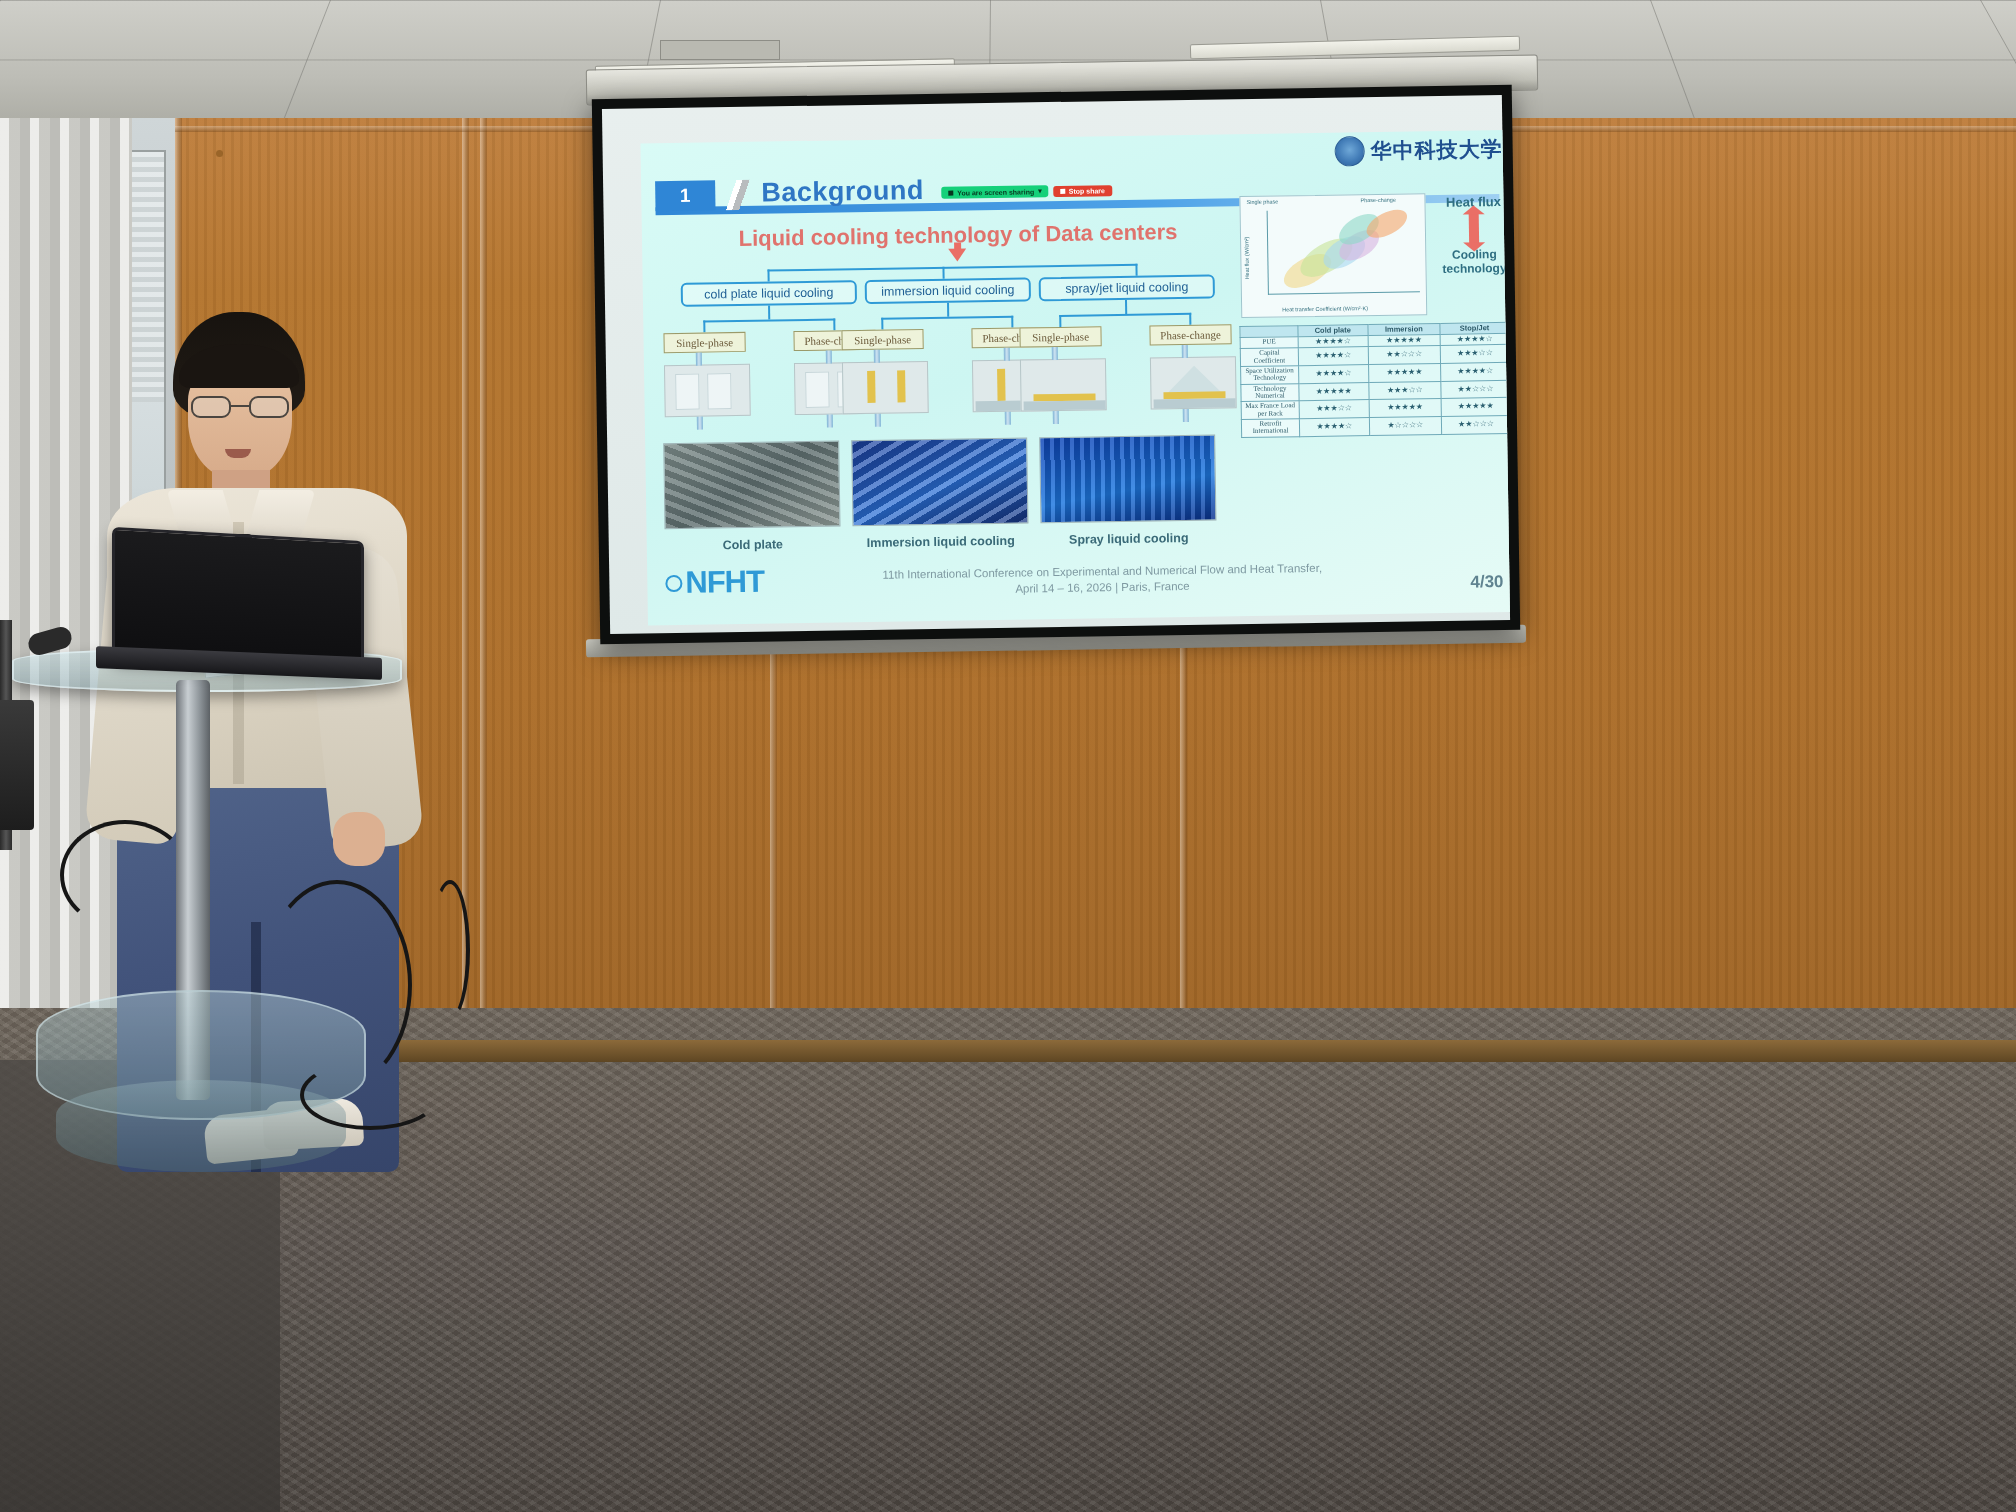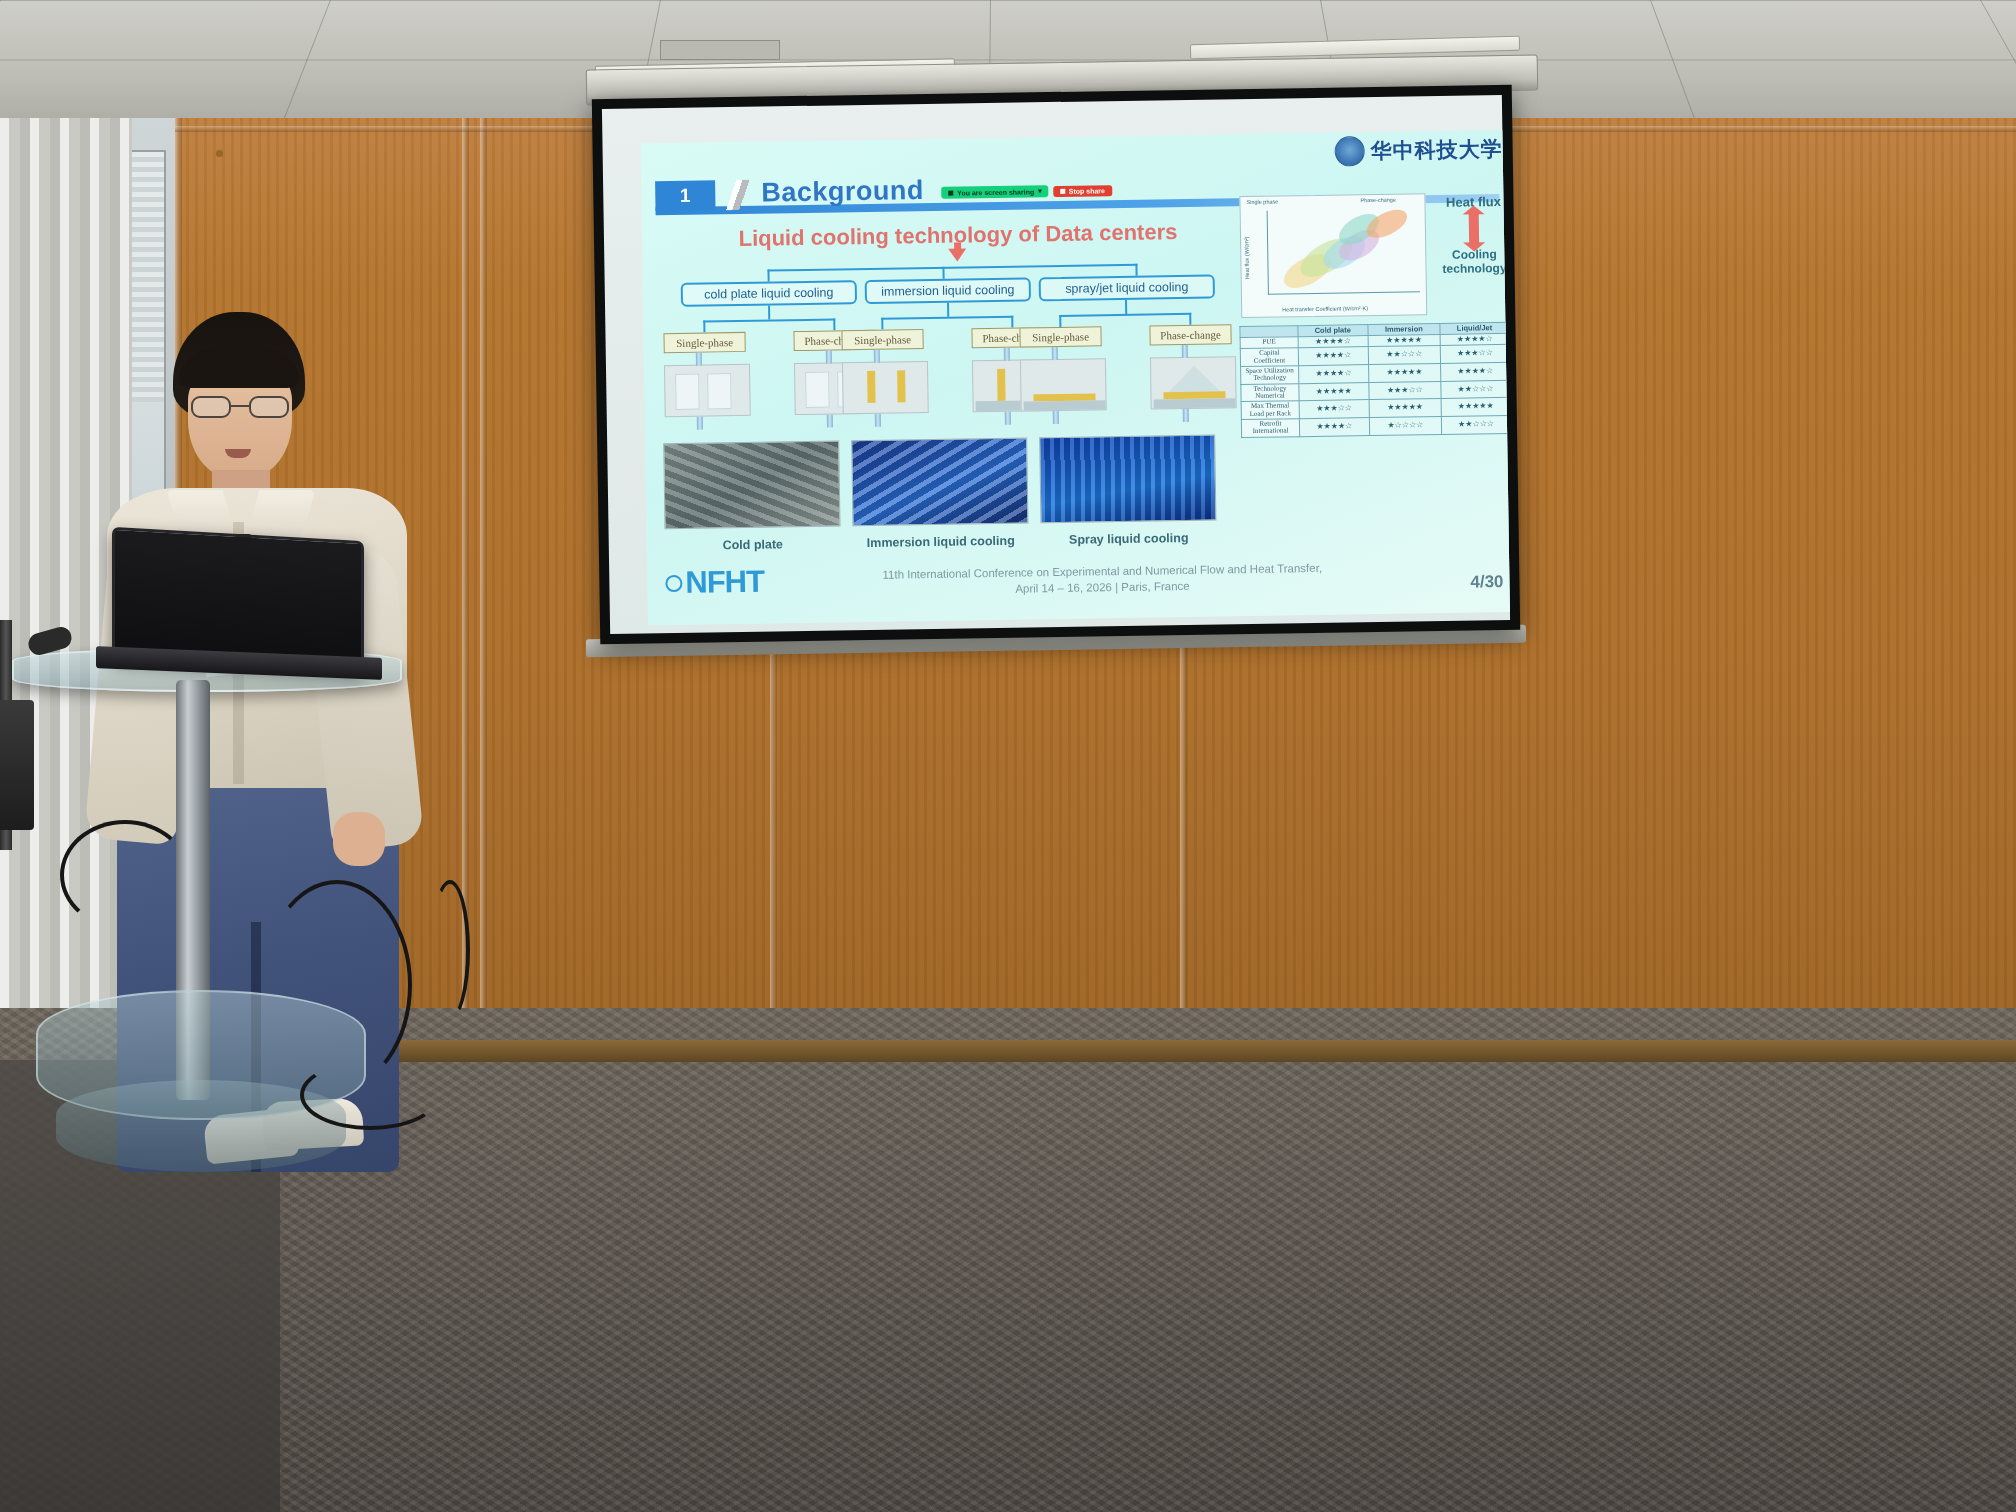--- a/index.html
+++ b/index.html
@@ -629,21 +629,21 @@
           <div class="hf-arrow"></div>
           <div class="ct-title">Cooling technology</div>
         </div>
 
         <table class="stable">
           <thead>
             <tr>
               <th style="width:58px;"></th>
               <th>Cold plate</th>
               <th>Immersion</th>
-              <th>Liquid/Jet</th>
+              <th>Stop/Jet</th>
             </tr>
           </thead>
           <tbody>
             <tr>
               <td class="rowlbl">PUE</td>
               <td class="stars">★★★★☆</td>
               <td class="stars">★★★★★</td>
               <td class="stars">★★★★☆</td>
             </tr>
             <tr>
@@ -658,21 +658,21 @@
               <td class="stars">★★★★★</td>
               <td class="stars">★★★★☆</td>
             </tr>
             <tr>
               <td class="rowlbl">Technology Numerical</td>
               <td class="stars">★★★★★</td>
               <td class="stars">★★★☆☆</td>
               <td class="stars">★★☆☆☆</td>
             </tr>
             <tr>
-              <td class="rowlbl">Max Thermal Load per Rack</td>
+              <td class="rowlbl">Max France Load per Rack</td>
               <td class="stars">★★★☆☆</td>
               <td class="stars">★★★★★</td>
               <td class="stars">★★★★★</td>
             </tr>
             <tr>
               <td class="rowlbl">Retrofit International</td>
               <td class="stars">★★★★☆</td>
               <td class="stars">★☆☆☆☆</td>
               <td class="stars">★★☆☆☆</td>
             </tr>

